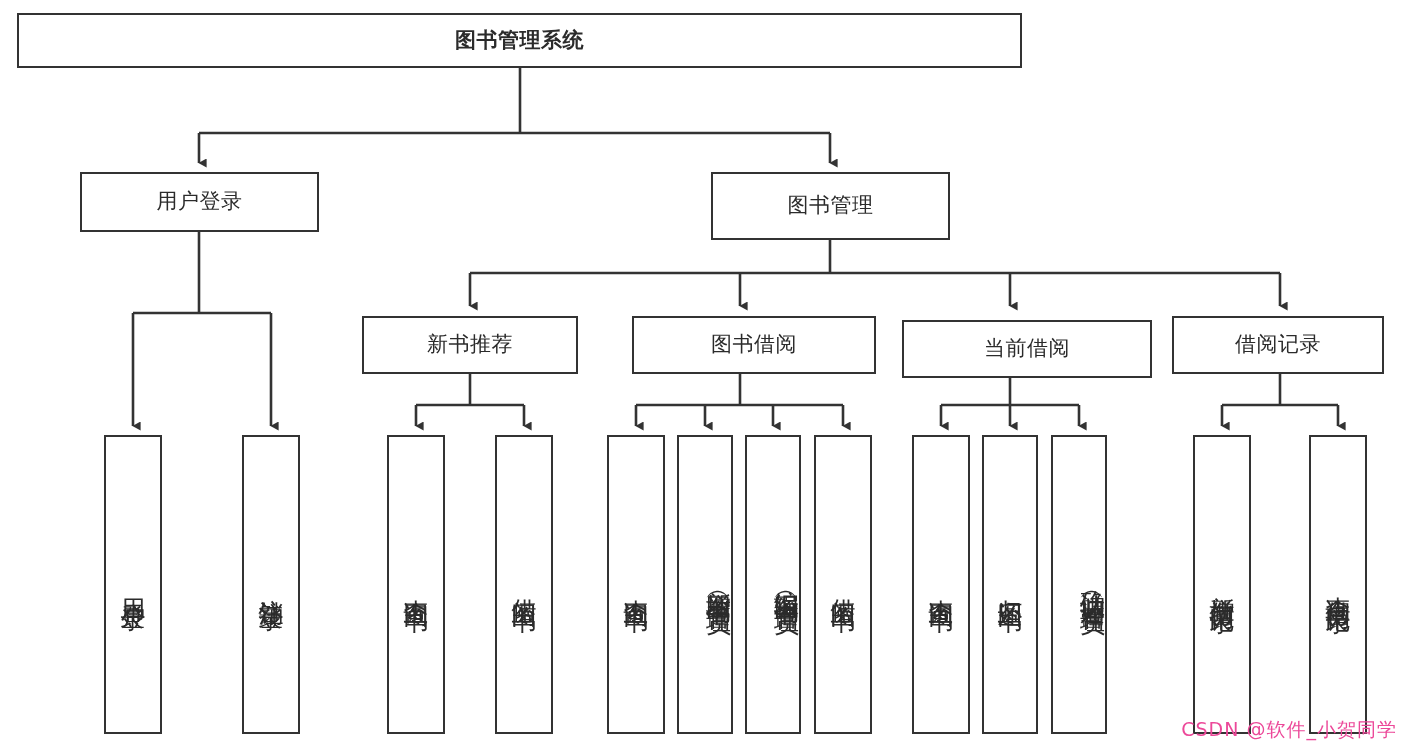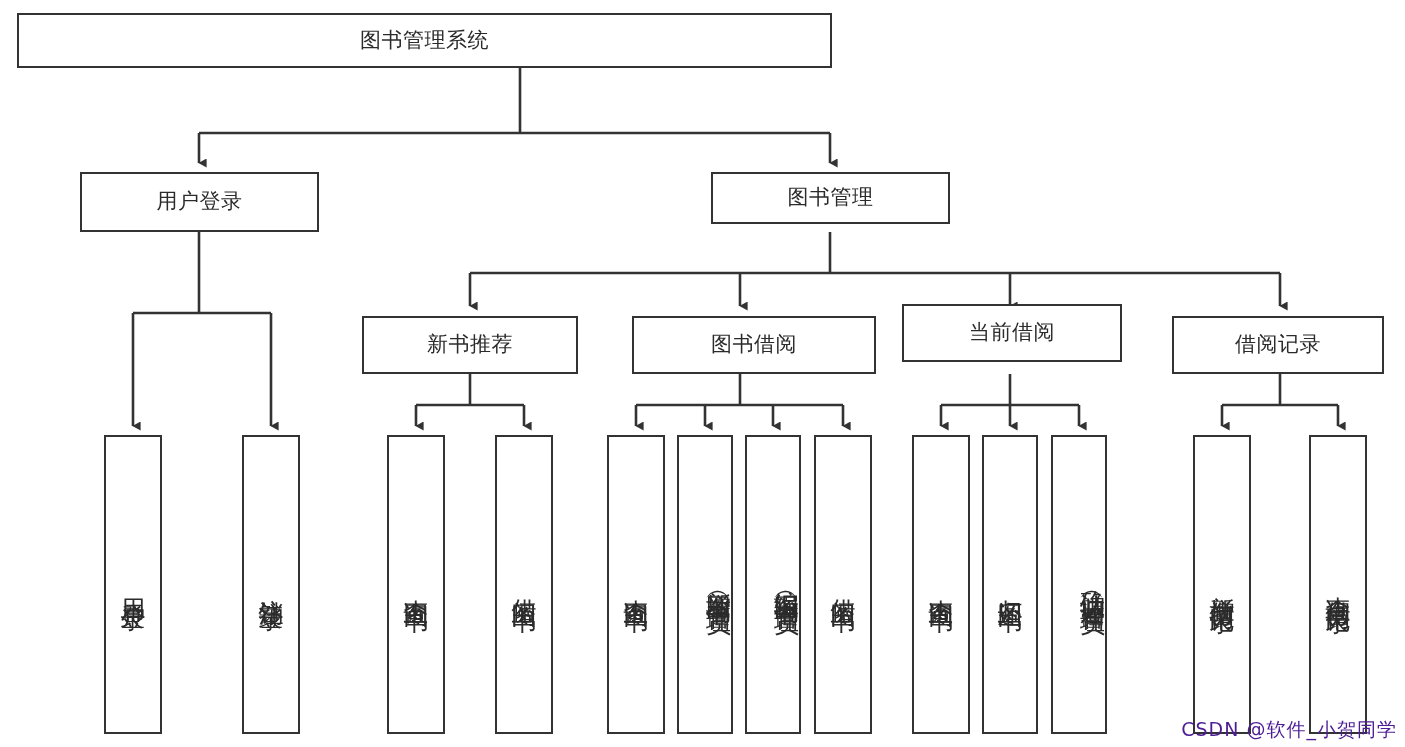--- a/index.html
+++ b/index.html
@@ -54,21 +54,21 @@
   .node-v .vtext {
     writing-mode: vertical-rl;
     text-orientation: upright;
     white-space: nowrap;
   }
   #watermark {
     position: absolute;
     right: 8px;
     bottom: 4px;
     font-size: 19px;
-    color: #4c1d95;
+    color: #ec4899;
     letter-spacing: 1px;
     white-space: nowrap;
     user-select: none;
   }
 </style>
 </head>
 <body>
 
 <div id="diagram-root">
 
@@ -118,31 +118,31 @@
       <path d="M1010,405 L1010,426" marker-end="url(#arrowhead)"></path>
       <path d="M1079,405 L1079,426" marker-end="url(#arrowhead)"></path>
 
       <path d="M1280,374 L1280,405"></path>
       <path d="M1222,405 L1338,405"></path>
       <path d="M1222,405 L1222,426" marker-end="url(#arrowhead)"></path>
       <path d="M1338,405 L1338,426" marker-end="url(#arrowhead)"></path>
     </g>
   </svg>
 
-  <div class="node node-h" style="left:17px; top:13px; width:815px; height:55px;">图书管理系统</div>
+  <div class="node node-h" style="left:17px; top:13px; width:1005px; height:55px;font-weight:bold;">图书管理系统</div>
 
   <div class="node node-h" style="left:80px; top:172px; width:239px; height:60px;">用户登录</div>
 
-  <div class="node node-h" style="left:711px; top:172px; width:239px; height:52px;">图书管理</div>
+  <div class="node node-h" style="left:711px; top:172px; width:239px; height:68px;">图书管理</div>
 
   <div class="node node-h" style="left:362px; top:316px; width:216px; height:58px;">新书推荐</div>
 
   <div class="node node-h" style="left:632px; top:316px; width:244px; height:58px;">图书借阅</div>
 
-  <div class="node node-h" style="left:902px; top:304px; width:220px; height:58px;">当前借阅</div>
+  <div class="node node-h" style="left:902px; top:320px; width:250px; height:58px;">当前借阅</div>
 
   <div class="node node-h" style="left:1172px; top:316px; width:212px; height:58px;">借阅记录</div>
 
   <div class="node node-v" style="left:104px; top:435px; width:58px; height:299px;">
     <span class="vtext">用户登录</span>
   </div>
 
   <div class="node node-v" style="left:242px; top:435px; width:58px; height:299px;">
     <span class="vtext">注销登录</span>
   </div>

